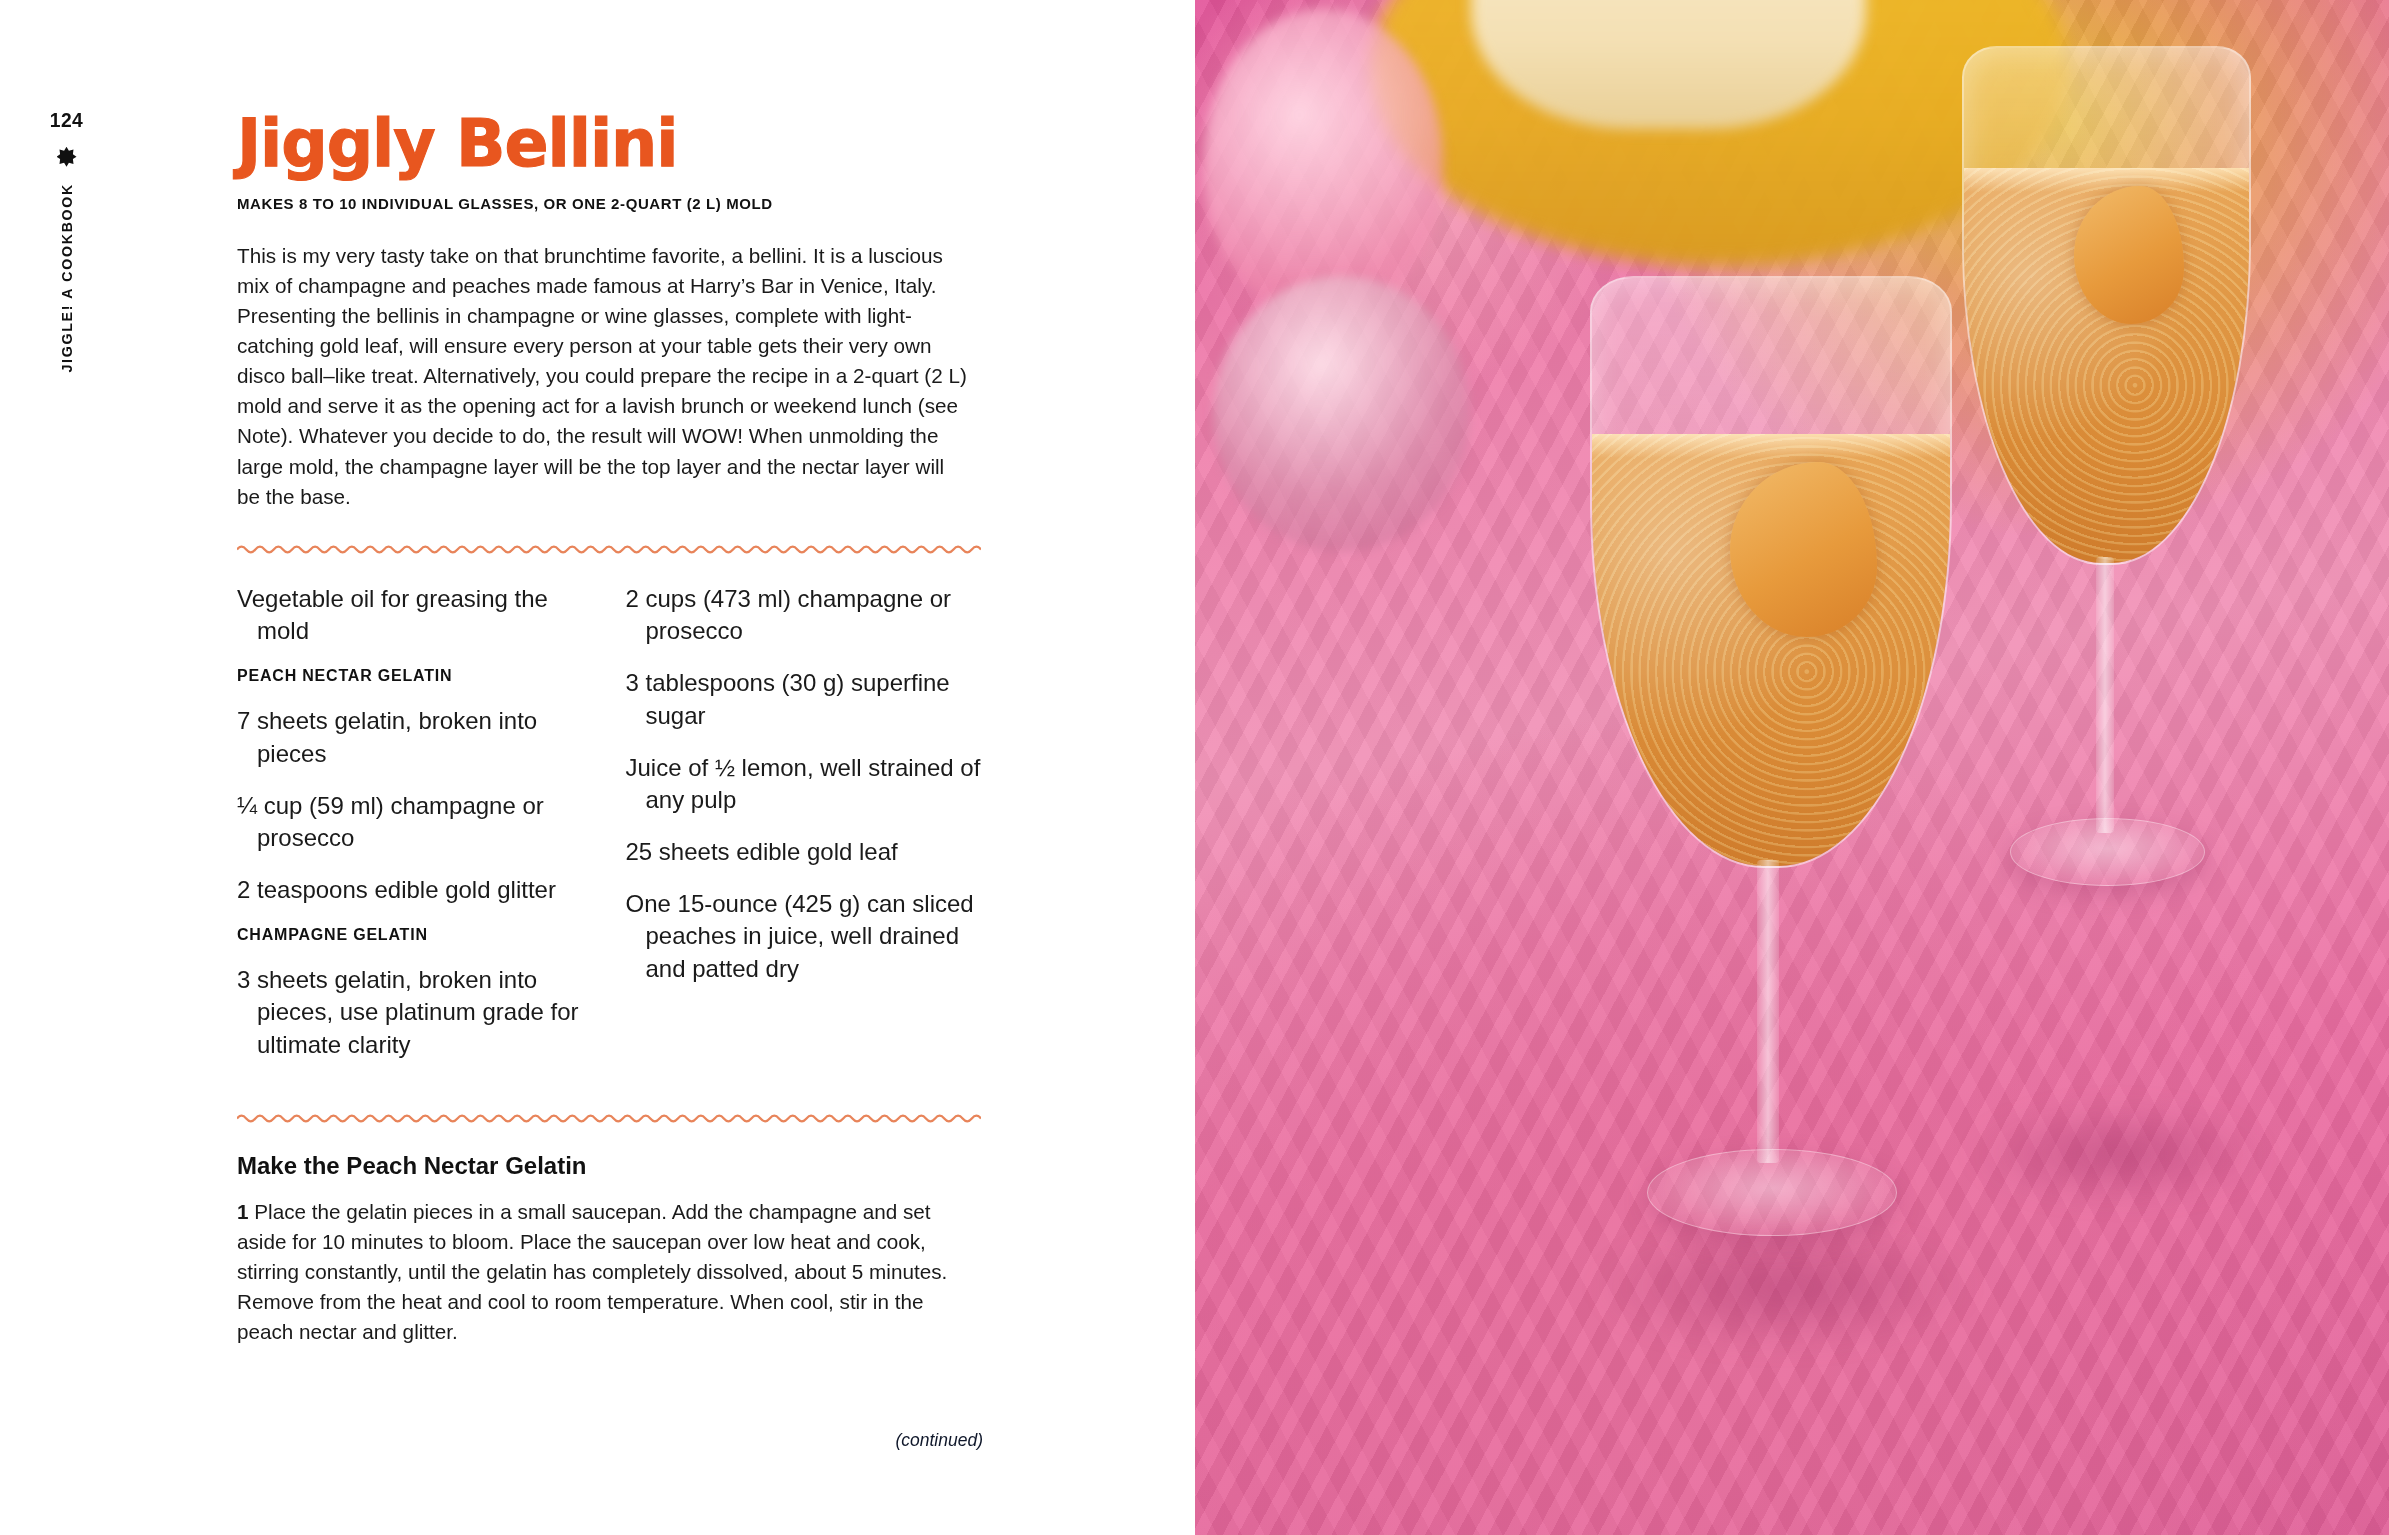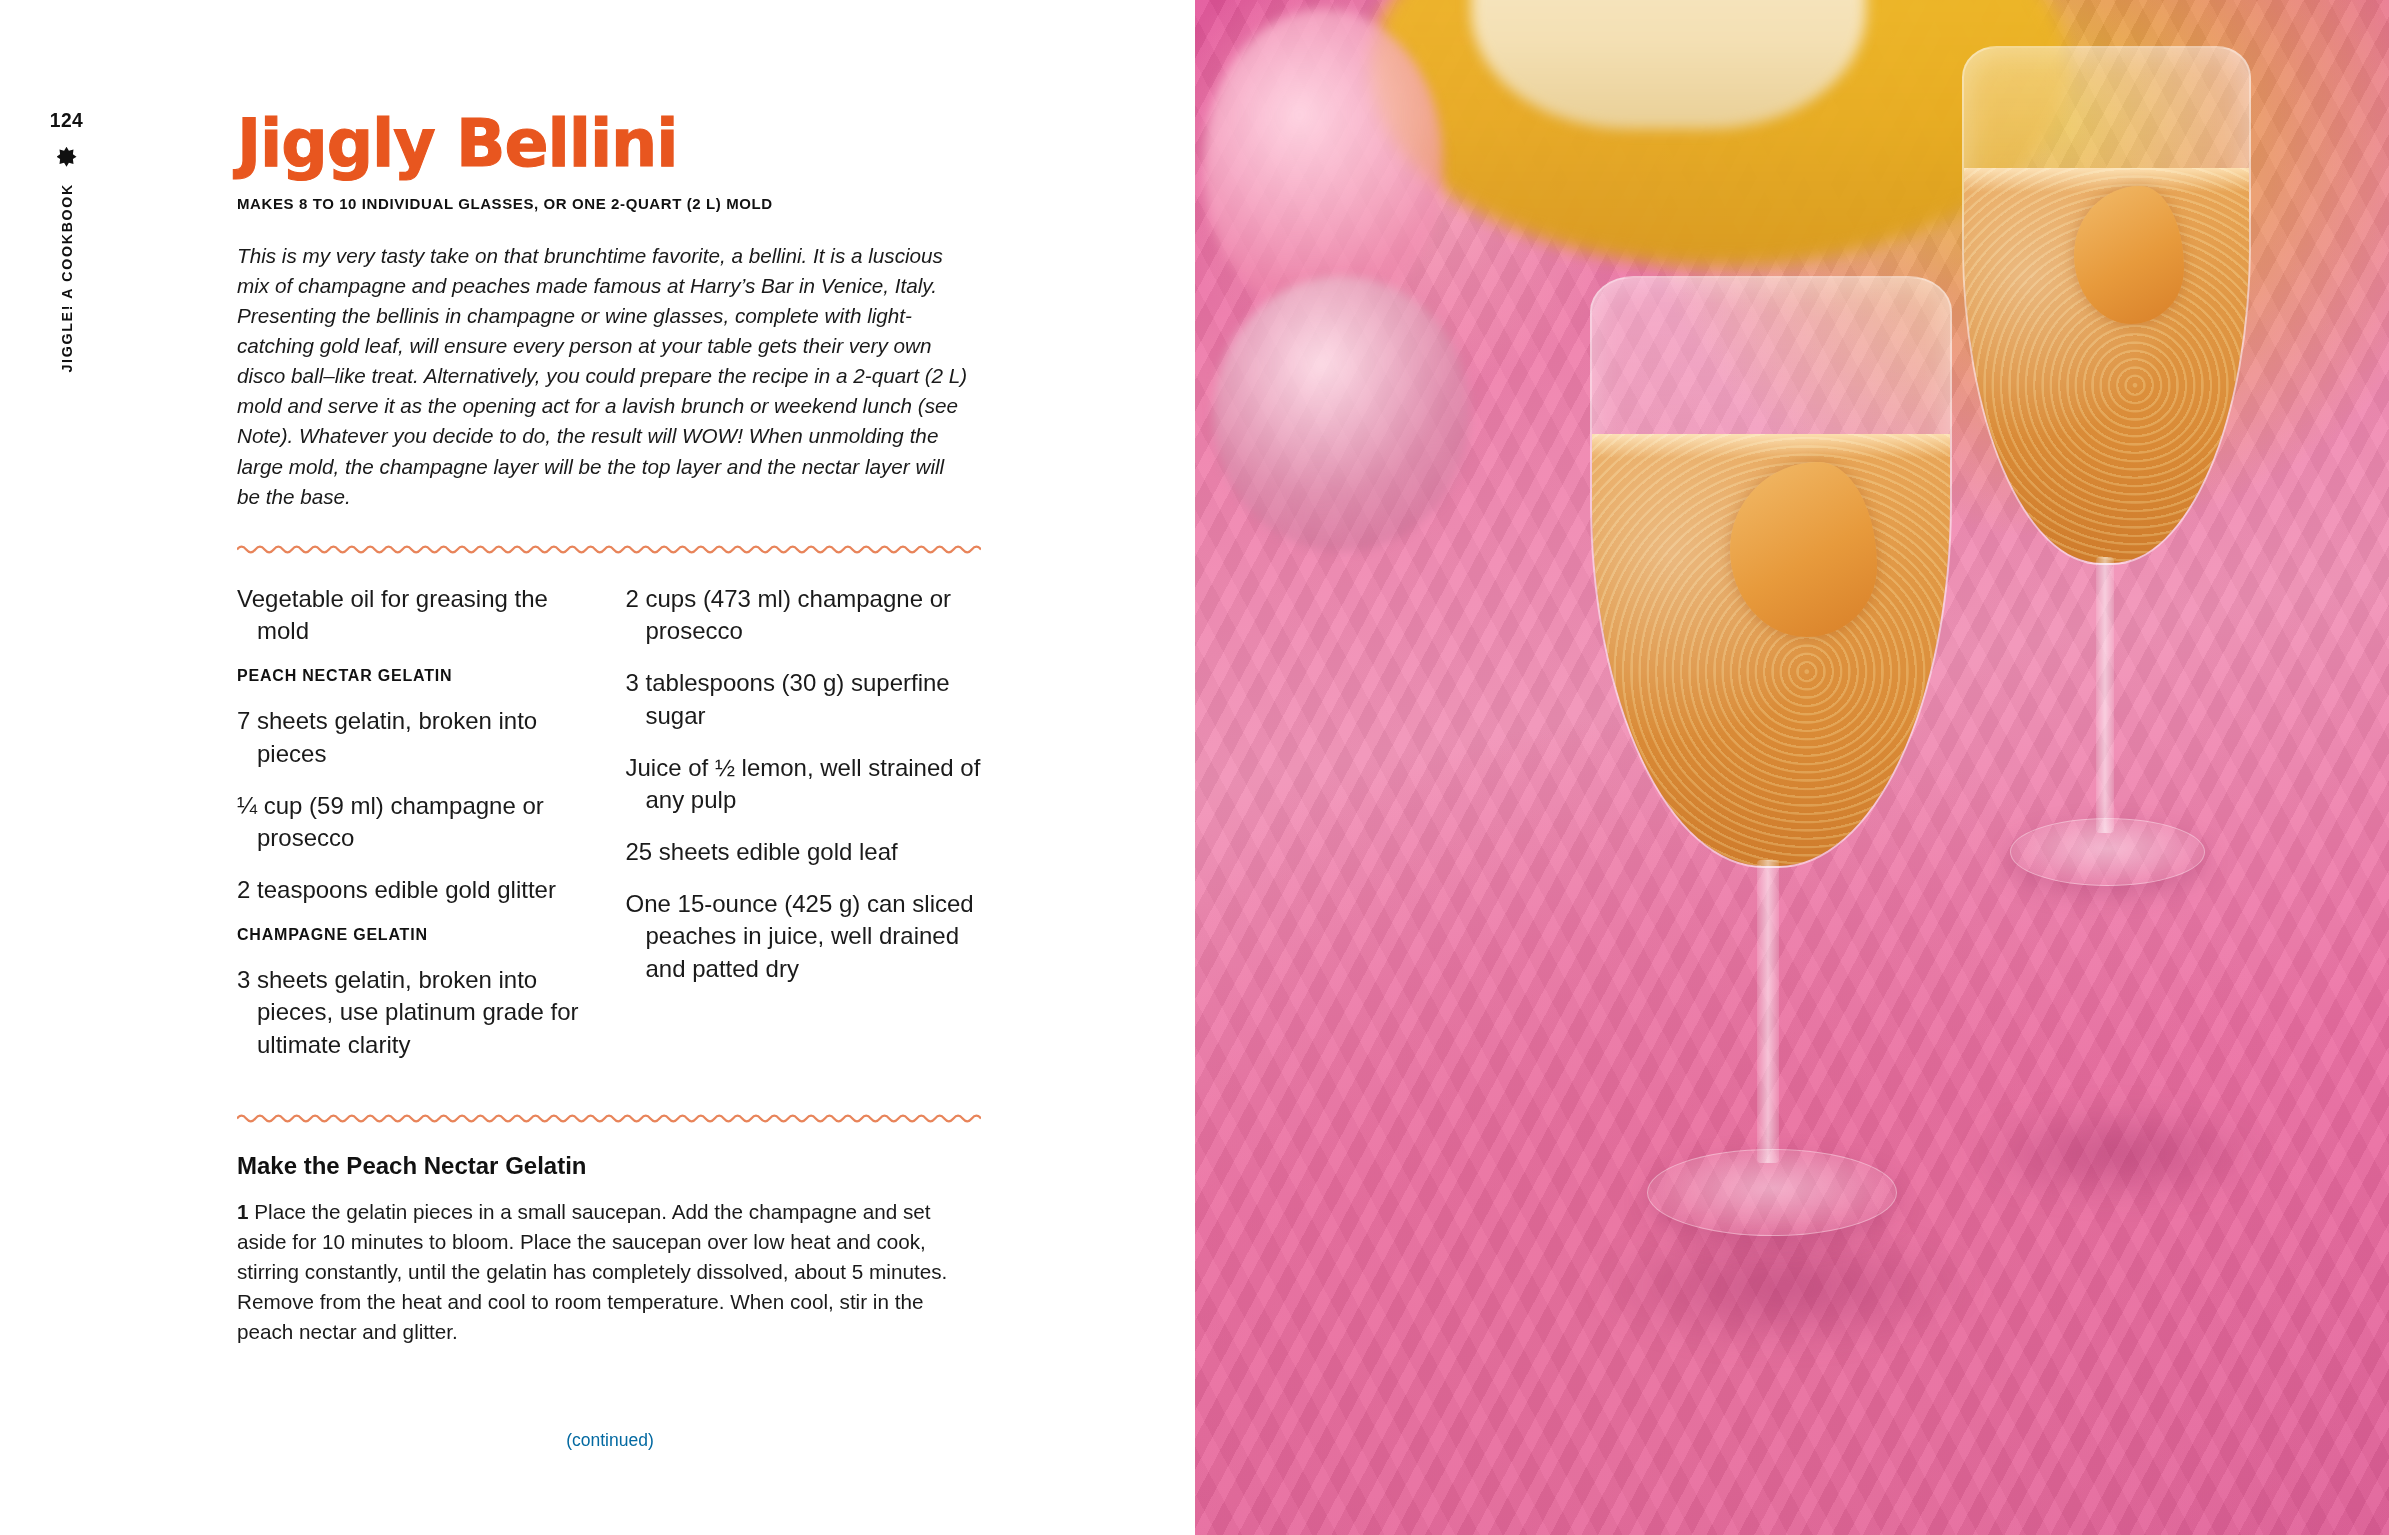--- a/index.html
+++ b/index.html
@@ -93,21 +93,20 @@
     letter-spacing: 0.6px;
     color: #111;
     margin: 0 0 29px 0;
   }
   .headnote {
     font-size: 20.7px;
     line-height: 1.45;
     color: #1a1a1a;
     width: 735px;
     margin: 0;
-    font-style: italic;
   }
 
   .squiggle {
     height: 13px;
     margin: 31px 0 27.6px 0;
     width: 744px;
   }
   .squiggle svg { display: block; }
 
   .ingredients {
@@ -146,23 +145,24 @@
     width: 743px;
     margin: 0;
   }
   .step b { font-weight: 700; }
 
   .continued {
     position: absolute;
     left: 237px;
     top: 1430px;
     width: 746px;
-    text-align: center;
+    text-align: right;
     font-size: 17.5px;
-    color: #0369a1;
+    font-style: italic;
+    color: #0f172a;
   }
 
   
   .photo {
     position: absolute;
     inset: 0;
     background:
       radial-gradient(ellipse 60% 45% at 72% 8%, #e7b62b 0%, rgba(231,182,43,0) 60%),
       radial-gradient(ellipse 38% 26% at 52% 4%, #f0d9a8 0%, rgba(240,217,168,0) 65%),
       radial-gradient(ellipse 30% 22% at 18% 10%, #f6a6b8 0%, rgba(246,166,184,0) 70%),

